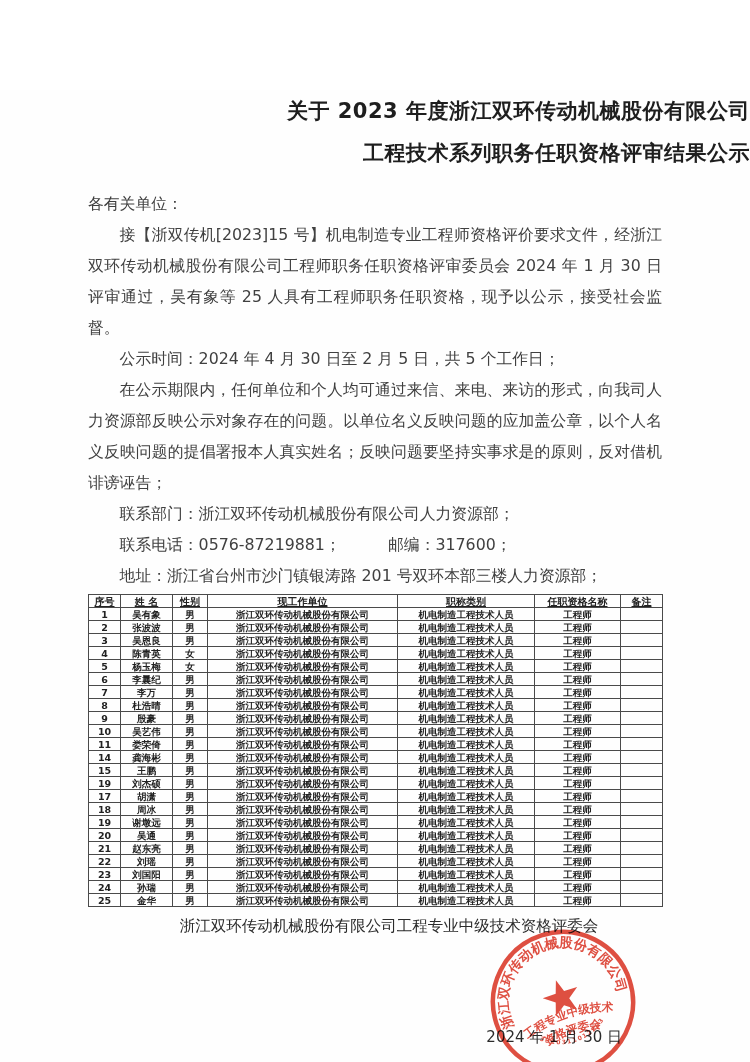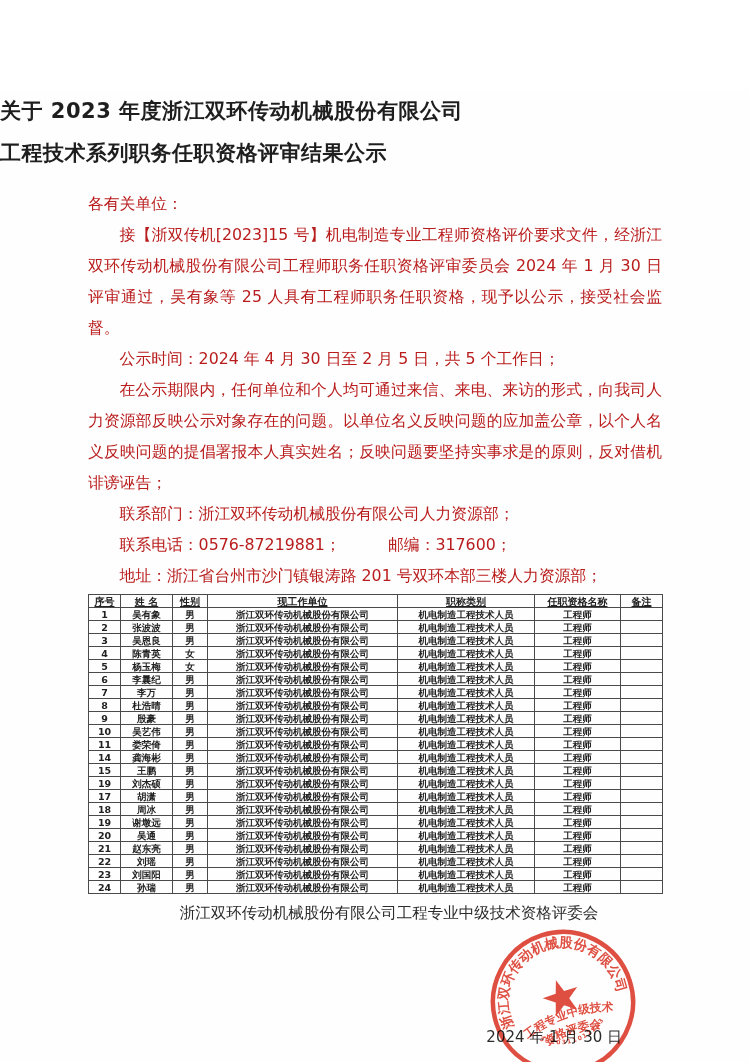--- a/index.html
+++ b/index.html
@@ -3,24 +3,24 @@
 <meta charset="utf-8">
 <style>
   html,body{margin:0;padding:0;}
   body{
     width:750px;height:1062px;background:#ffffff;
     font-family:"DejaVu Sans","Liberation Sans",sans-serif;
     color:#262626;
     position:relative;overflow:hidden;
   }
   .page{position:relative;width:750px;height:1062px;background:#fefefef9;}
-  .title-block{margin-top:90px;text-align:left;font-weight:700;
+  .title-block{margin-top:90px;text-align:right;font-weight:700;
     font-size:21px;line-height:42px;color:#1e1e1e;letter-spacing:0.5px;}
   .content{margin:14px 88px 0 88px;font-size:15.8px;line-height:31px;
-    text-align:justify;color:#b91c1c;}
+    text-align:justify;color:#404040;}
   .content p{margin:0;}
   .content p.indent{text-indent:2em;}
   .results{margin:3px 88px 0 88px;border-collapse:collapse;width:574px;
     table-layout:fixed;font-size:9.5px;font-weight:700;color:#222;}
   .results th,.results td{border:1px solid #4a4a4a;height:12px;line-height:11px;
     padding:0;text-align:center;overflow:hidden;white-space:nowrap;font-weight:700;}
   .results th{font-size:10px;text-decoration:underline;}
   .signature-line{margin-top:9px;text-align:center;padding-left:28px;
     font-size:15.5px;color:#2b2b2b;}
   .date-line{position:absolute;top:938px;right:128px;font-size:15px;color:#2b2b2b;text-align:right;}
@@ -258,20 +258,29 @@
       <td>刘国阳</td>
       <td>男</td>
       <td>浙江双环传动机械股份有限公司</td>
       <td>机电制造工程技术人员</td>
       <td>工程师</td>
       <td></td>
     </tr>
         <tr>
       <td>24</td>
       <td>孙瑞</td>
+      <td>男</td>
+      <td>浙江双环传动机械股份有限公司</td>
+      <td>机电制造工程技术人员</td>
+      <td>工程师</td>
+      <td></td>
+    </tr>
+        <tr>
+      <td>25</td>
+      <td>金华</td>
       <td>男</td>
       <td>浙江双环传动机械股份有限公司</td>
       <td>机电制造工程技术人员</td>
       <td>工程师</td>
       <td></td>
     </tr>
       </tbody>
   </table>
 
   <div class="signature-line">浙江双环传动机械股份有限公司工程专业中级技术资格评委会</div>

